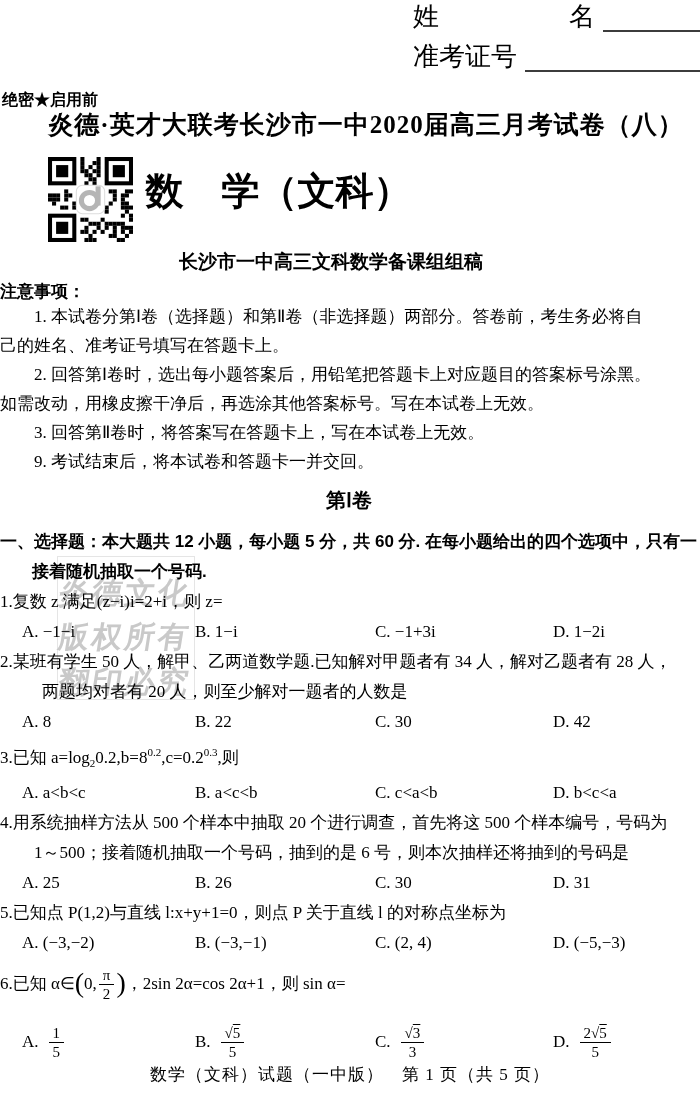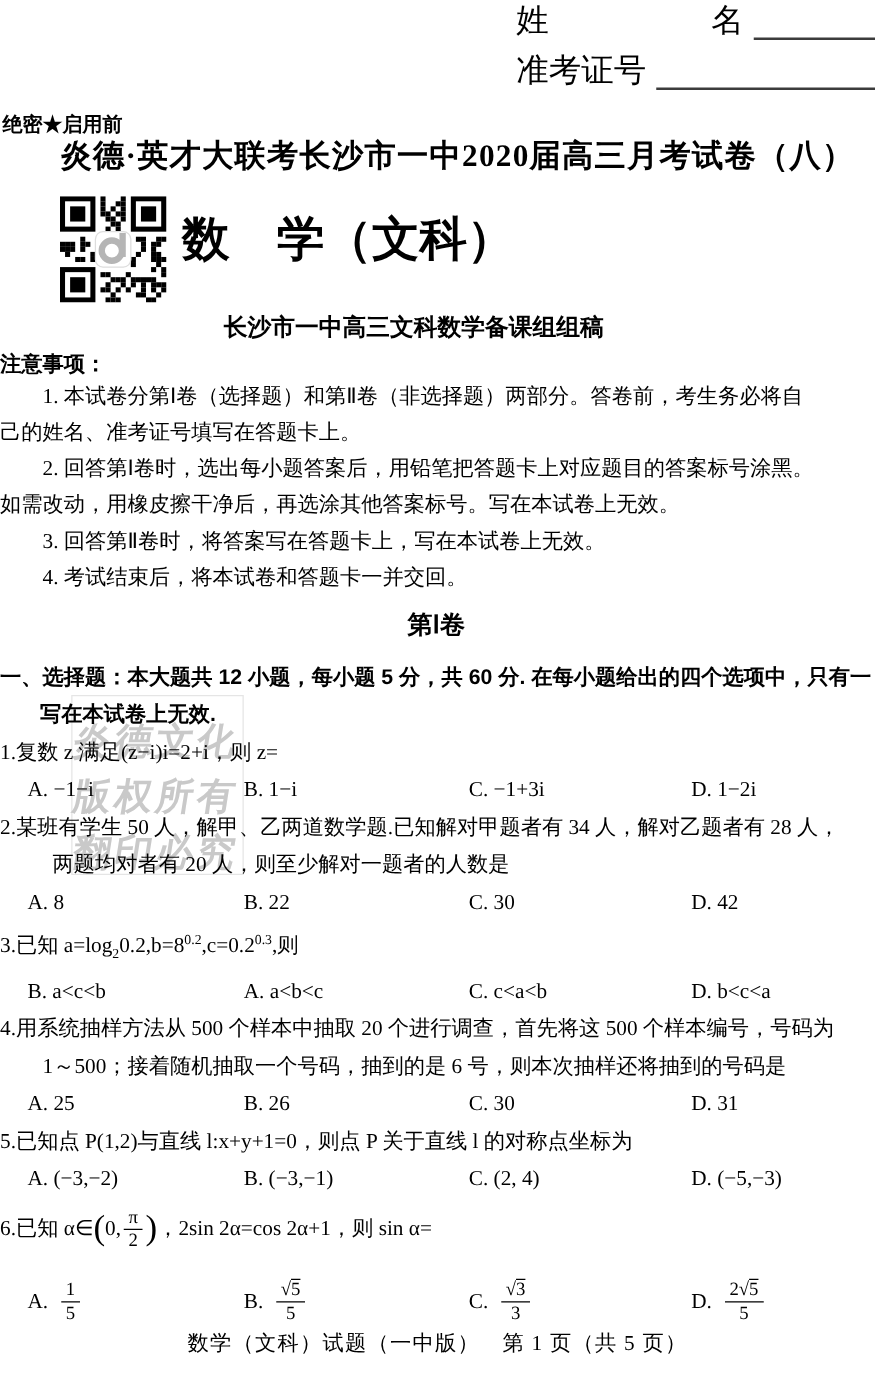--- a/index.html
+++ b/index.html
@@ -190,26 +190,26 @@
   <div class="wm w2">版权所有</div>
   <div class="wm w3">翻印必究</div>
 
   <div class="content">
     <div class="notice-title">注意事项：</div>
     <div class="noteline ind">1. 本试卷分第Ⅰ卷（选择题）和第Ⅱ卷（非选择题）两部分。答卷前，考生务必将自</div>
     <div class="noteline">己的姓名、准考证号填写在答题卡上。</div>
     <div class="noteline ind">2. 回答第Ⅰ卷时，选出每小题答案后，用铅笔把答题卡上对应题目的答案标号涂黑。</div>
     <div class="noteline">如需改动，用橡皮擦干净后，再选涂其他答案标号。写在本试卷上无效。</div>
     <div class="noteline ind">3. 回答第Ⅱ卷时，将答案写在答题卡上，写在本试卷上无效。</div>
-    <div class="noteline ind">4. 考试结束后，将本试卷和答题卡一并交回。</div>
+    <div class="noteline ind">9. 考试结束后，将本试卷和答题卡一并交回。</div>
 
     <div class="part-title">第Ⅰ卷</div>
 
     <div class="intro">一、选择题：本大题共 12 小题，每小题 5 分，共 60 分. 在每小题给出的四个选项中，只有一</div>
-    <div class="intro" style="margin-top:0;text-indent:32px;">写在本试卷上无效.</div>
+    <div class="intro" style="margin-top:0;text-indent:32px;">接着随机抽取一个号码.</div>
 
     <div class="q">1.复数 z 满足(z−i)i=2+i，则 z=</div>
     <div class="opts">
       <span>A. −1−i</span>
       <span>B. 1−i</span>
       <span>C. −1+3i</span>
       <span>D. 1−2i</span>
     </div>
 
     <div class="q">2.某班有学生 50 人，解甲、乙两道数学题.已知解对甲题者有 34 人，解对乙题者有 28 人，</div>
@@ -218,22 +218,22 @@
       <span>A. 8</span>
       <span>B. 22</span>
       <span>C. 30</span>
       <span>D. 42</span>
     </div>
 
     <div class="q">
       <span>3.已知 a=log</span><sub>2</sub><span>0.2,b=8</span><sup>0.2</sup><span>,c=0.2</span><sup>0.3</sup><span>,则</span>
     </div>
     <div class="opts">
+      <span>A. a&lt;b&lt;c</span>
       <span>B. a&lt;c&lt;b</span>
-      <span>A. a&lt;b&lt;c</span>
       <span>C. c&lt;a&lt;b</span>
       <span>D. b&lt;c&lt;a</span>
     </div>
 
     <div class="q">4.用系统抽样方法从 500 个样本中抽取 20 个进行调查，首先将这 500 个样本编号，号码为</div>
     <div class="q" style="padding-left:34px;">1～500；接着随机抽取一个号码，抽到的是 6 号，则本次抽样还将抽到的号码是</div>
     <div class="opts">
       <span>A. 25</span>
       <span>B. 26</span>
       <span>C. 30</span>

